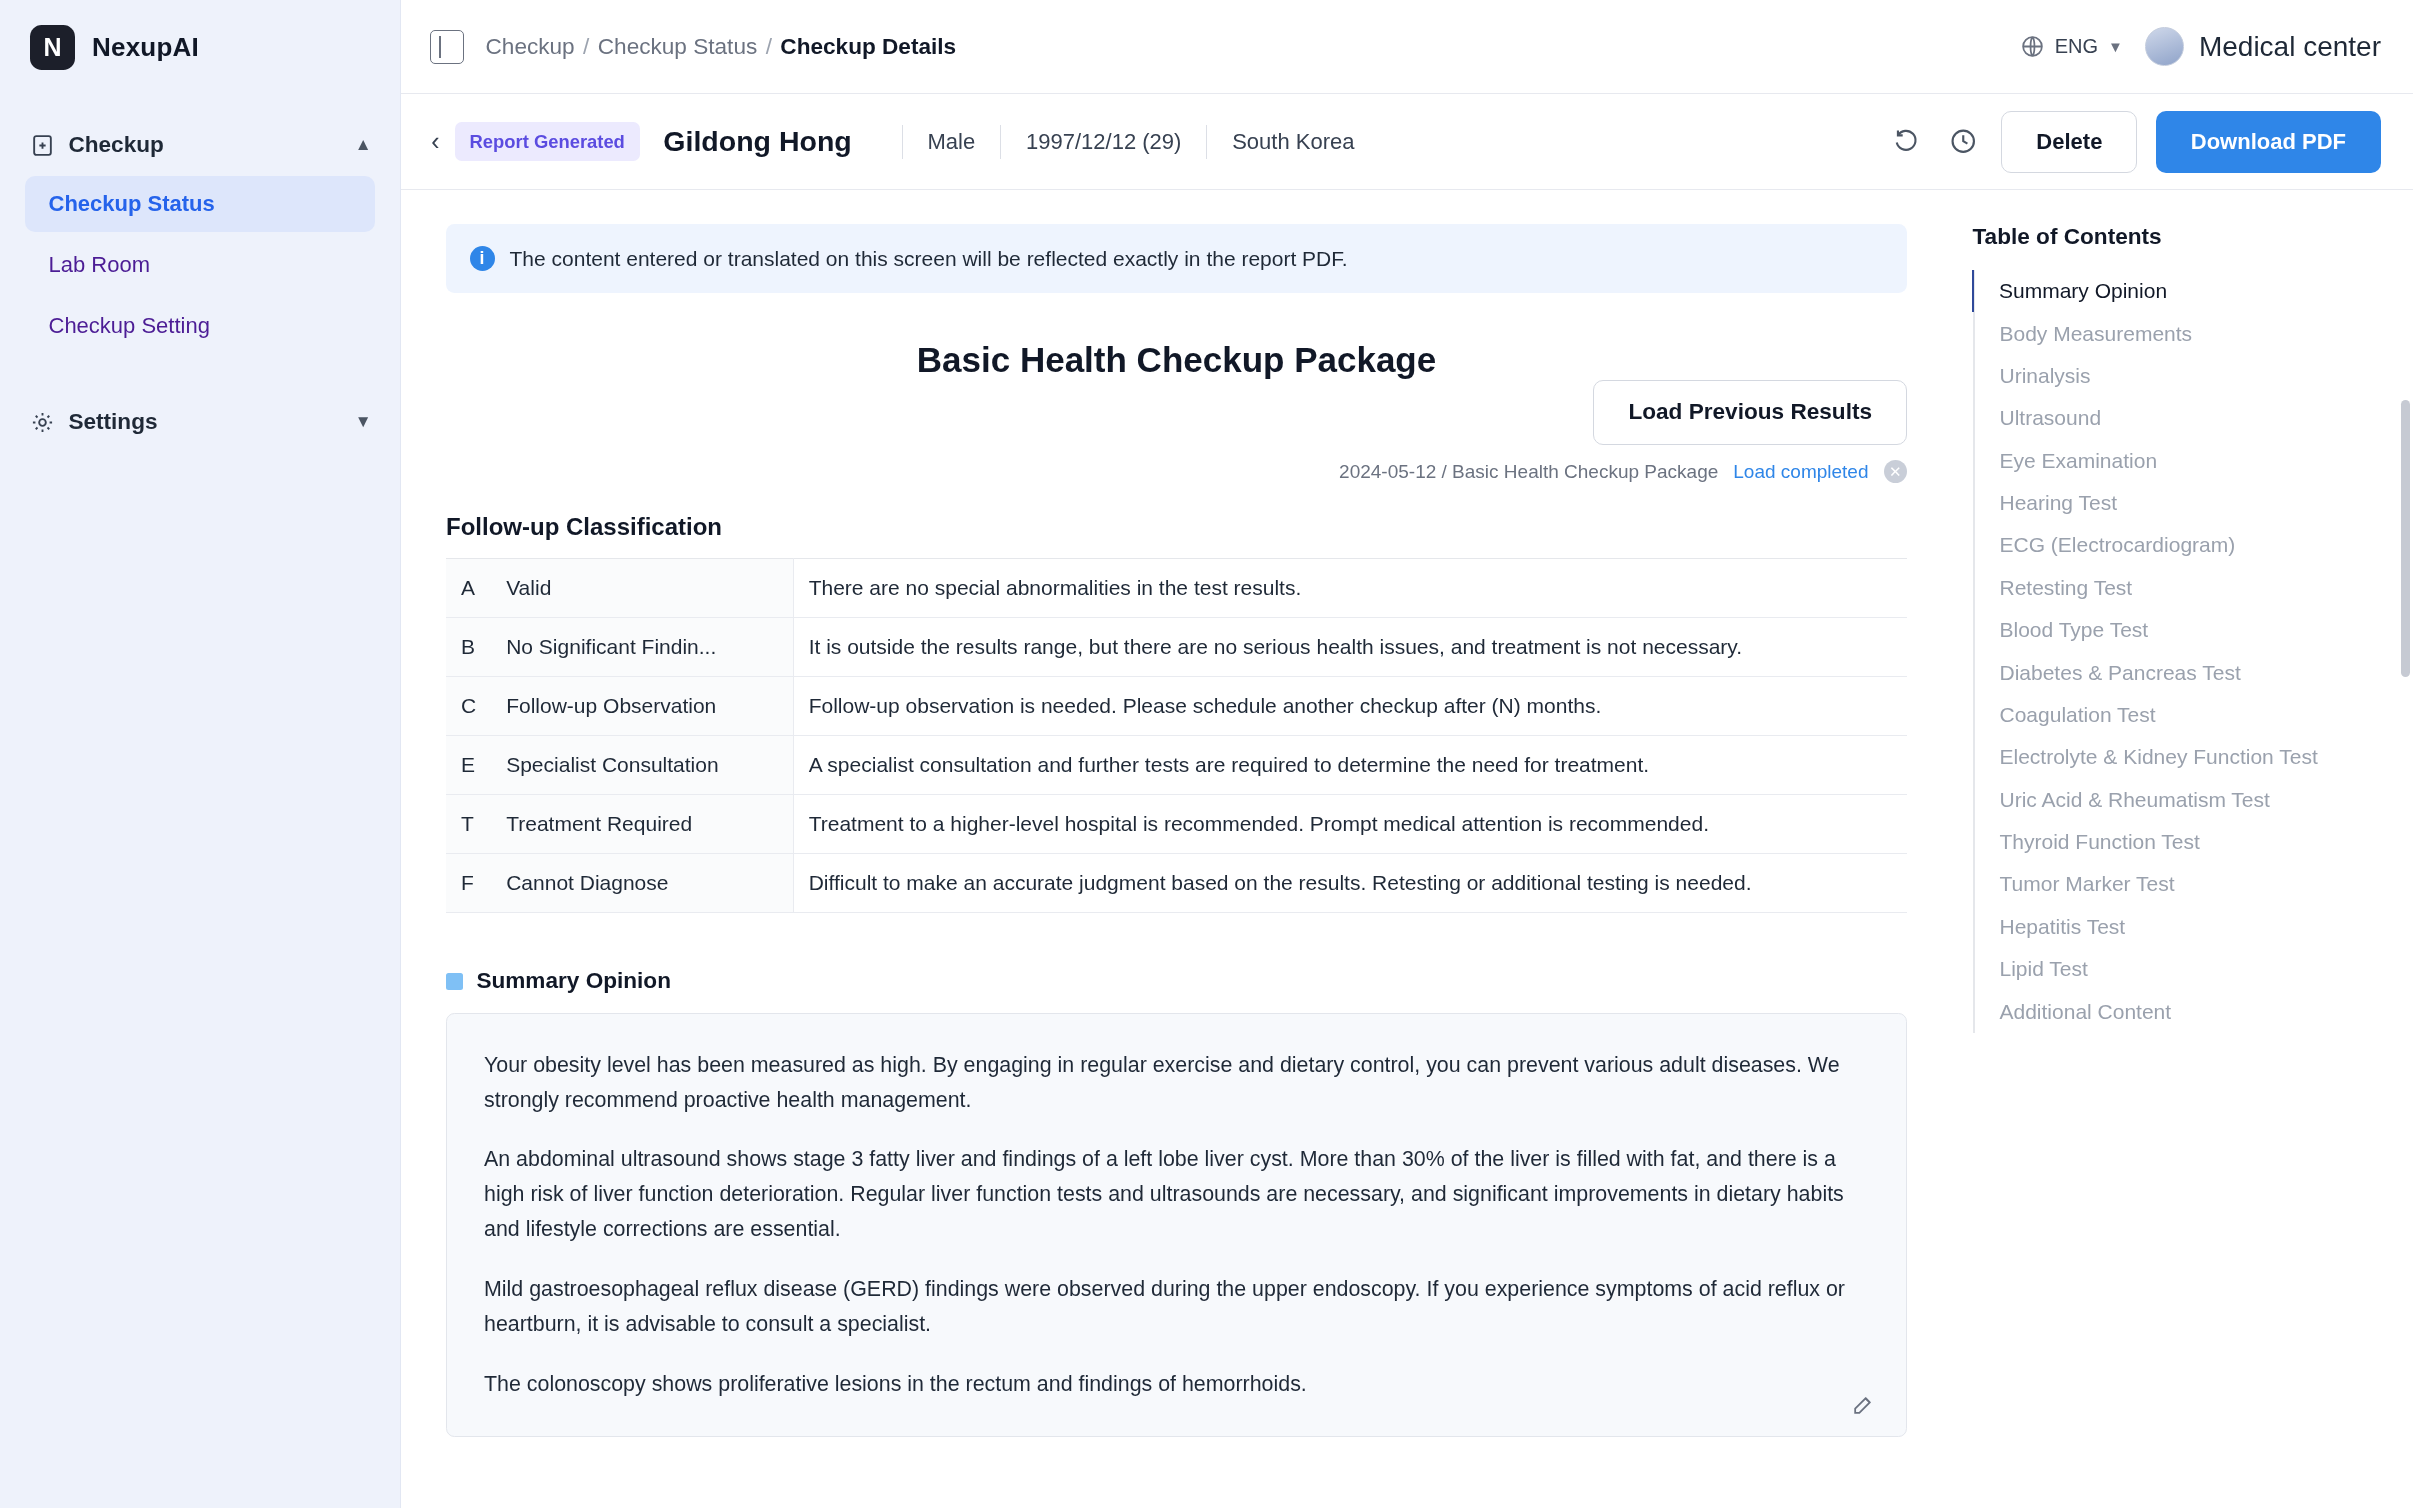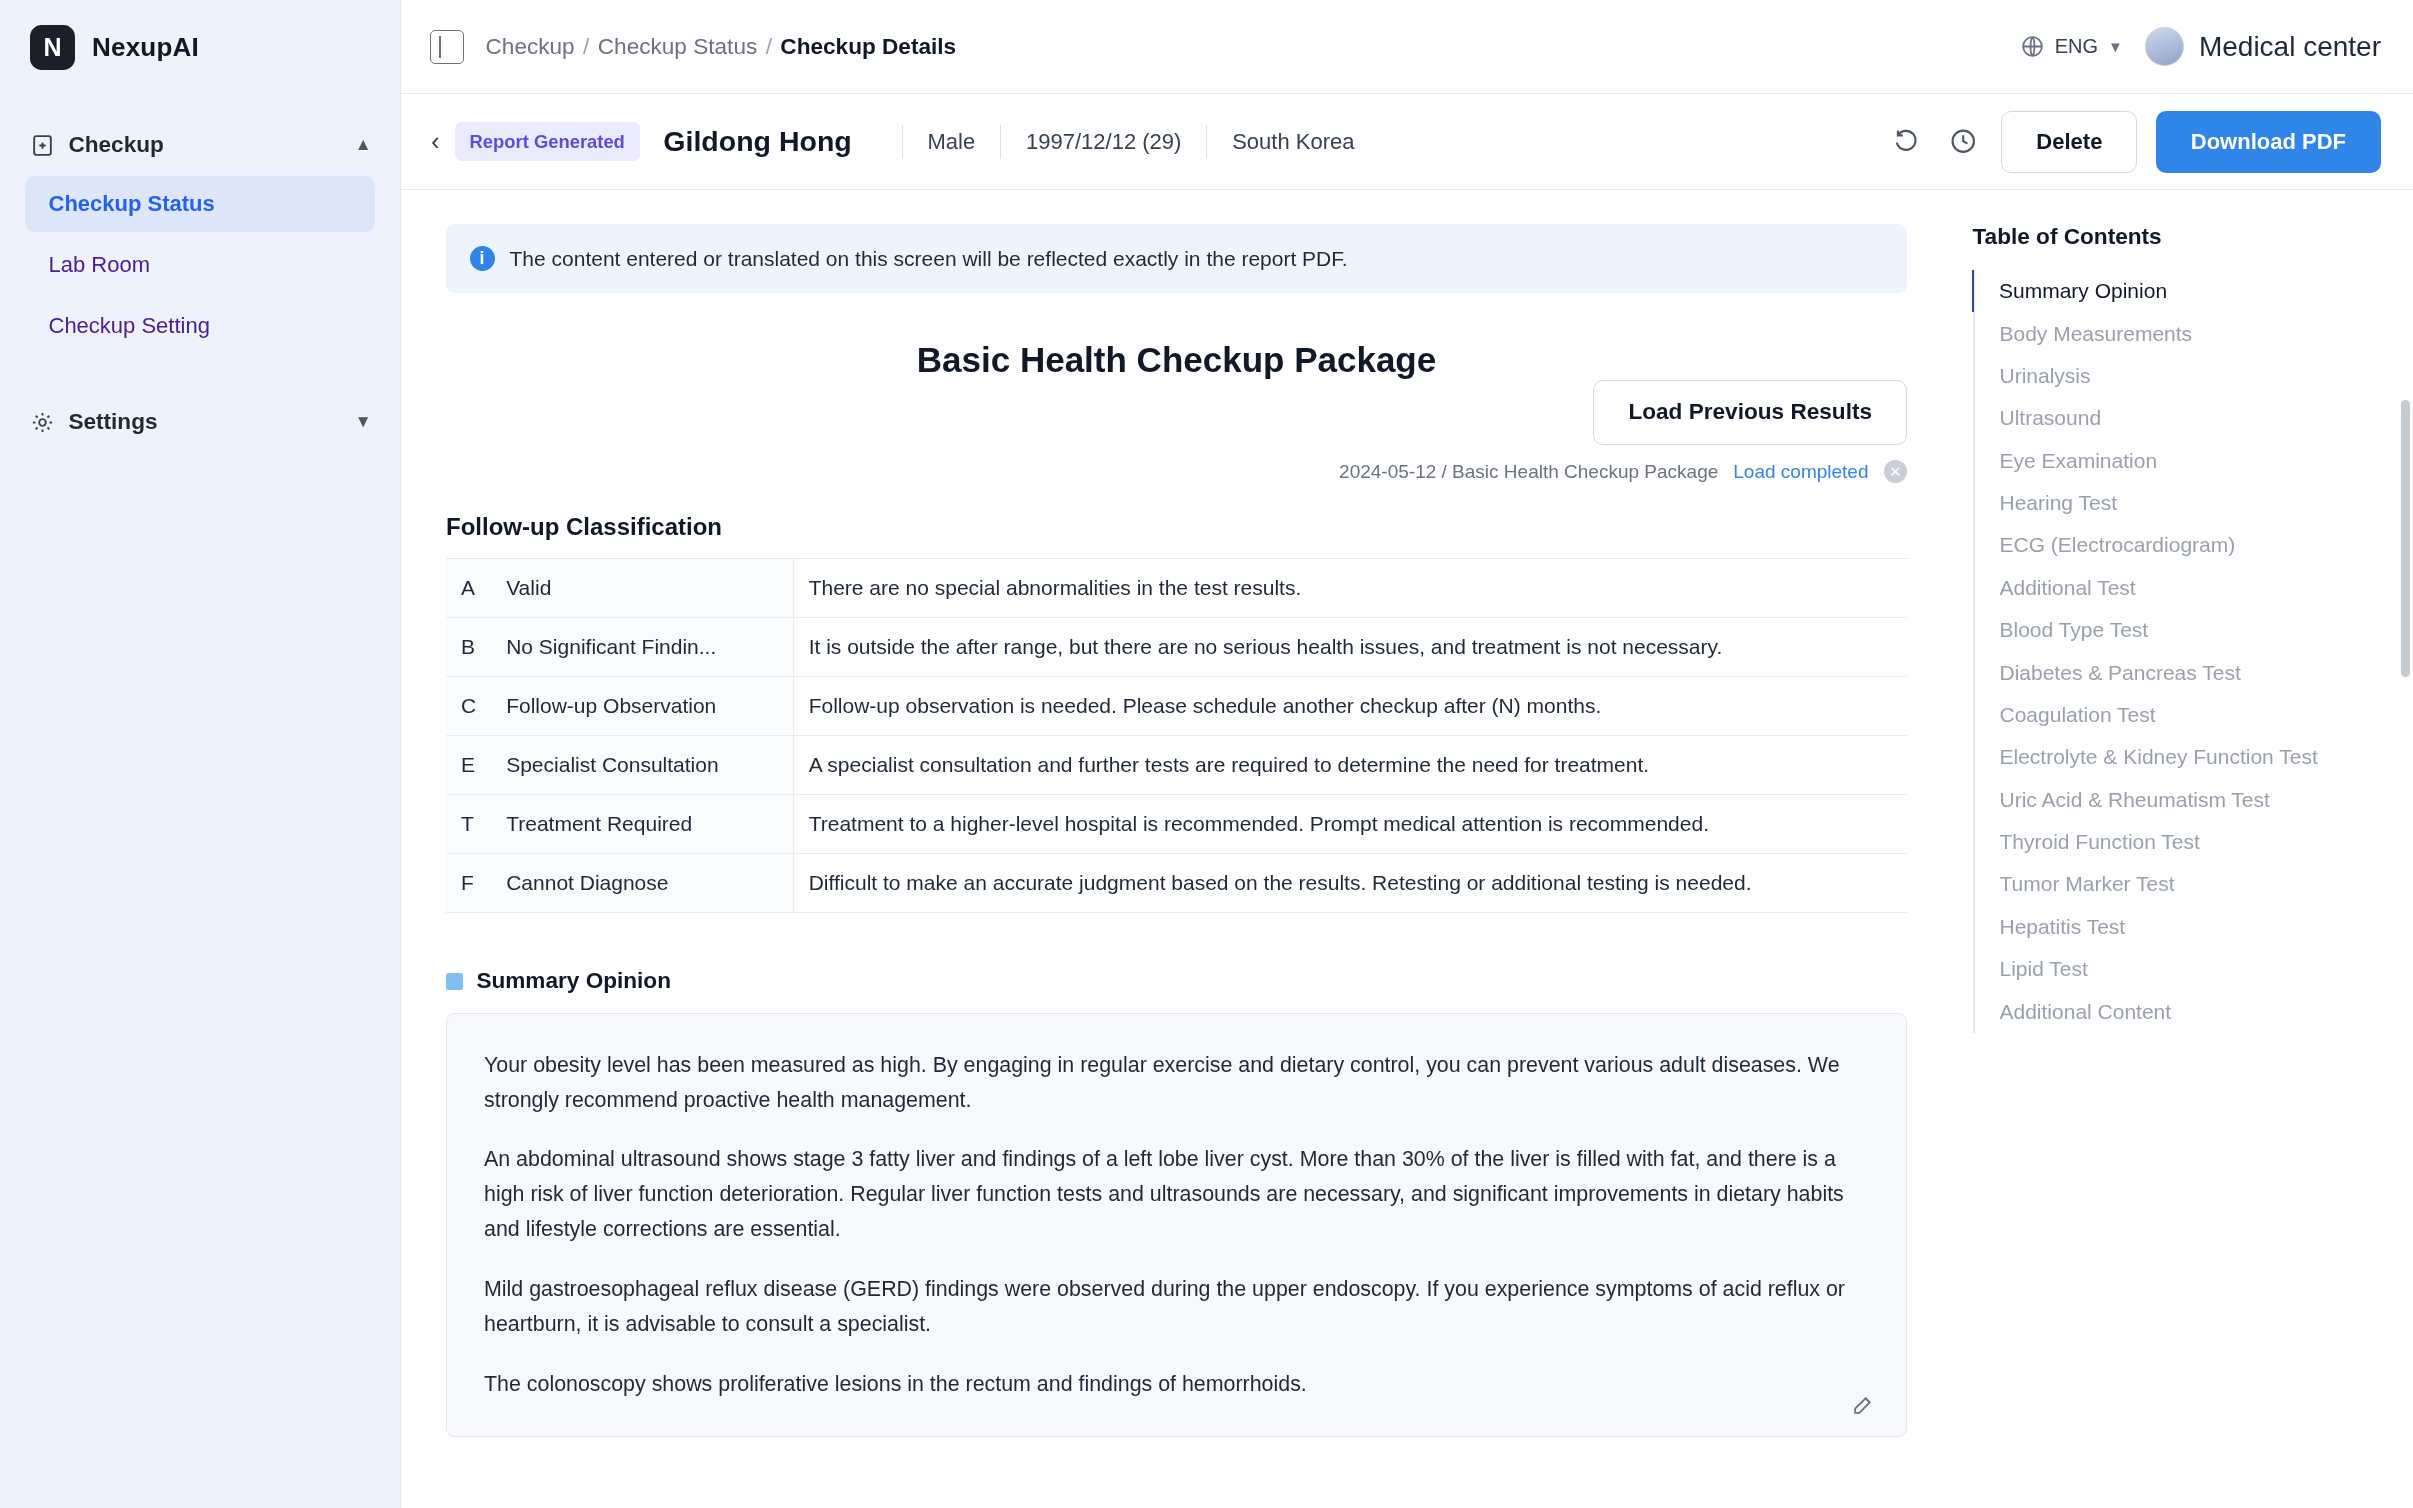--- a/index.html
+++ b/index.html
@@ -321,21 +321,21 @@
           <table class="fc">
             <tbody>
               <tr class="fcrow">
                 <td class="grade">A</td>
                 <td class="gname">Valid</td>
                 <td class="gdesc">There are no special abnormalities in the test results.</td>
               </tr>
               <tr class="fcrow">
                 <td class="grade">B</td>
                 <td class="gname">No Significant Findin...</td>
-                <td class="gdesc">It is outside the after range, but there are no serious health issues, and treatment is not necessary.</td>
+                <td class="gdesc">It is outside the results range, but there are no serious health issues, and treatment is not necessary.</td>
               </tr>
               <tr class="fcrow">
                 <td class="grade">C</td>
                 <td class="gname">Follow-up Observation</td>
                 <td class="gdesc">Follow-up observation is needed. Please schedule another checkup after (N) months.</td>
               </tr>
               <tr class="fcrow">
                 <td class="grade">E</td>
                 <td class="gname">Specialist Consultation</td>
                 <td class="gdesc">A specialist consultation and further tests are required to determine the need for treatment.</td>
@@ -375,21 +375,21 @@
         <aside class="toc">
           <div class="toc-title">Table of Contents</div>
           <div class="toc-list">
             <div class="toc-item active">Summary Opinion</div>
             <div class="toc-item">Body Measurements</div>
             <div class="toc-item">Urinalysis</div>
             <div class="toc-item">Ultrasound</div>
             <div class="toc-item">Eye Examination</div>
             <div class="toc-item">Hearing Test</div>
             <div class="toc-item">ECG (Electrocardiogram)</div>
-            <div class="toc-item">Additional Test</div>
+            <div class="toc-item">Retesting Test</div>
             <div class="toc-item">Blood Type Test</div>
             <div class="toc-item">Diabetes &amp; Pancreas Test</div>
             <div class="toc-item">Coagulation Test</div>
             <div class="toc-item">Electrolyte &amp; Kidney Function Test</div>
             <div class="toc-item">Uric Acid &amp; Rheumatism Test</div>
             <div class="toc-item">Thyroid Function Test</div>
             <div class="toc-item">Tumor Marker Test</div>
             <div class="toc-item">Hepatitis Test</div>
             <div class="toc-item">Lipid Test</div>
             <div class="toc-item">Additional Content</div>

